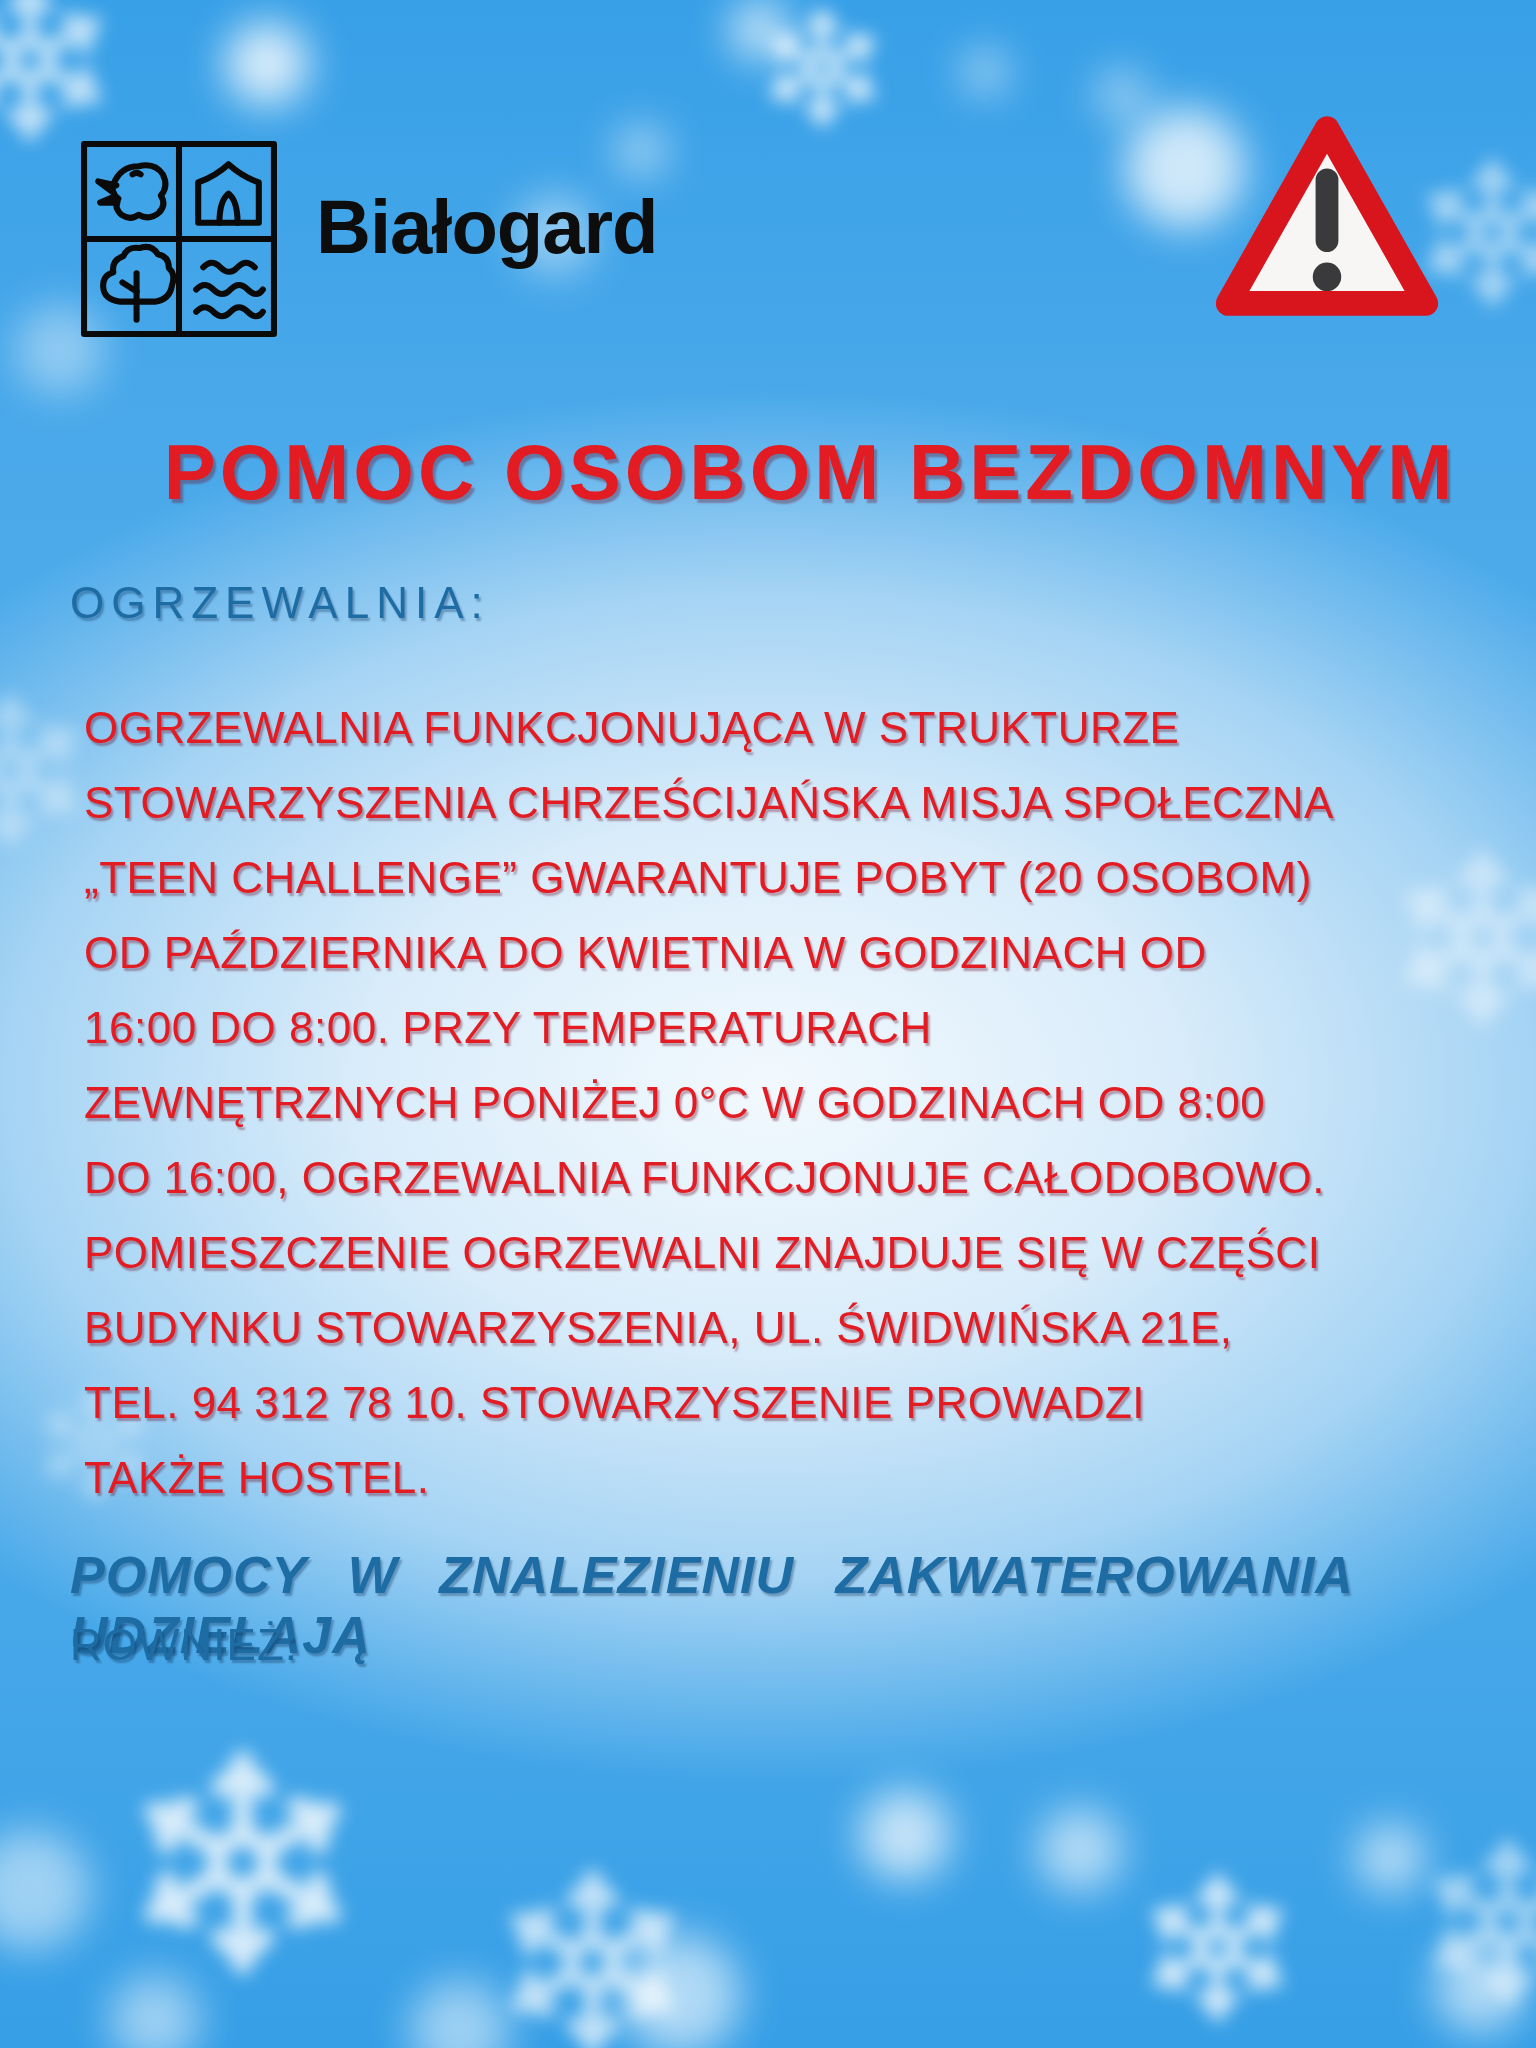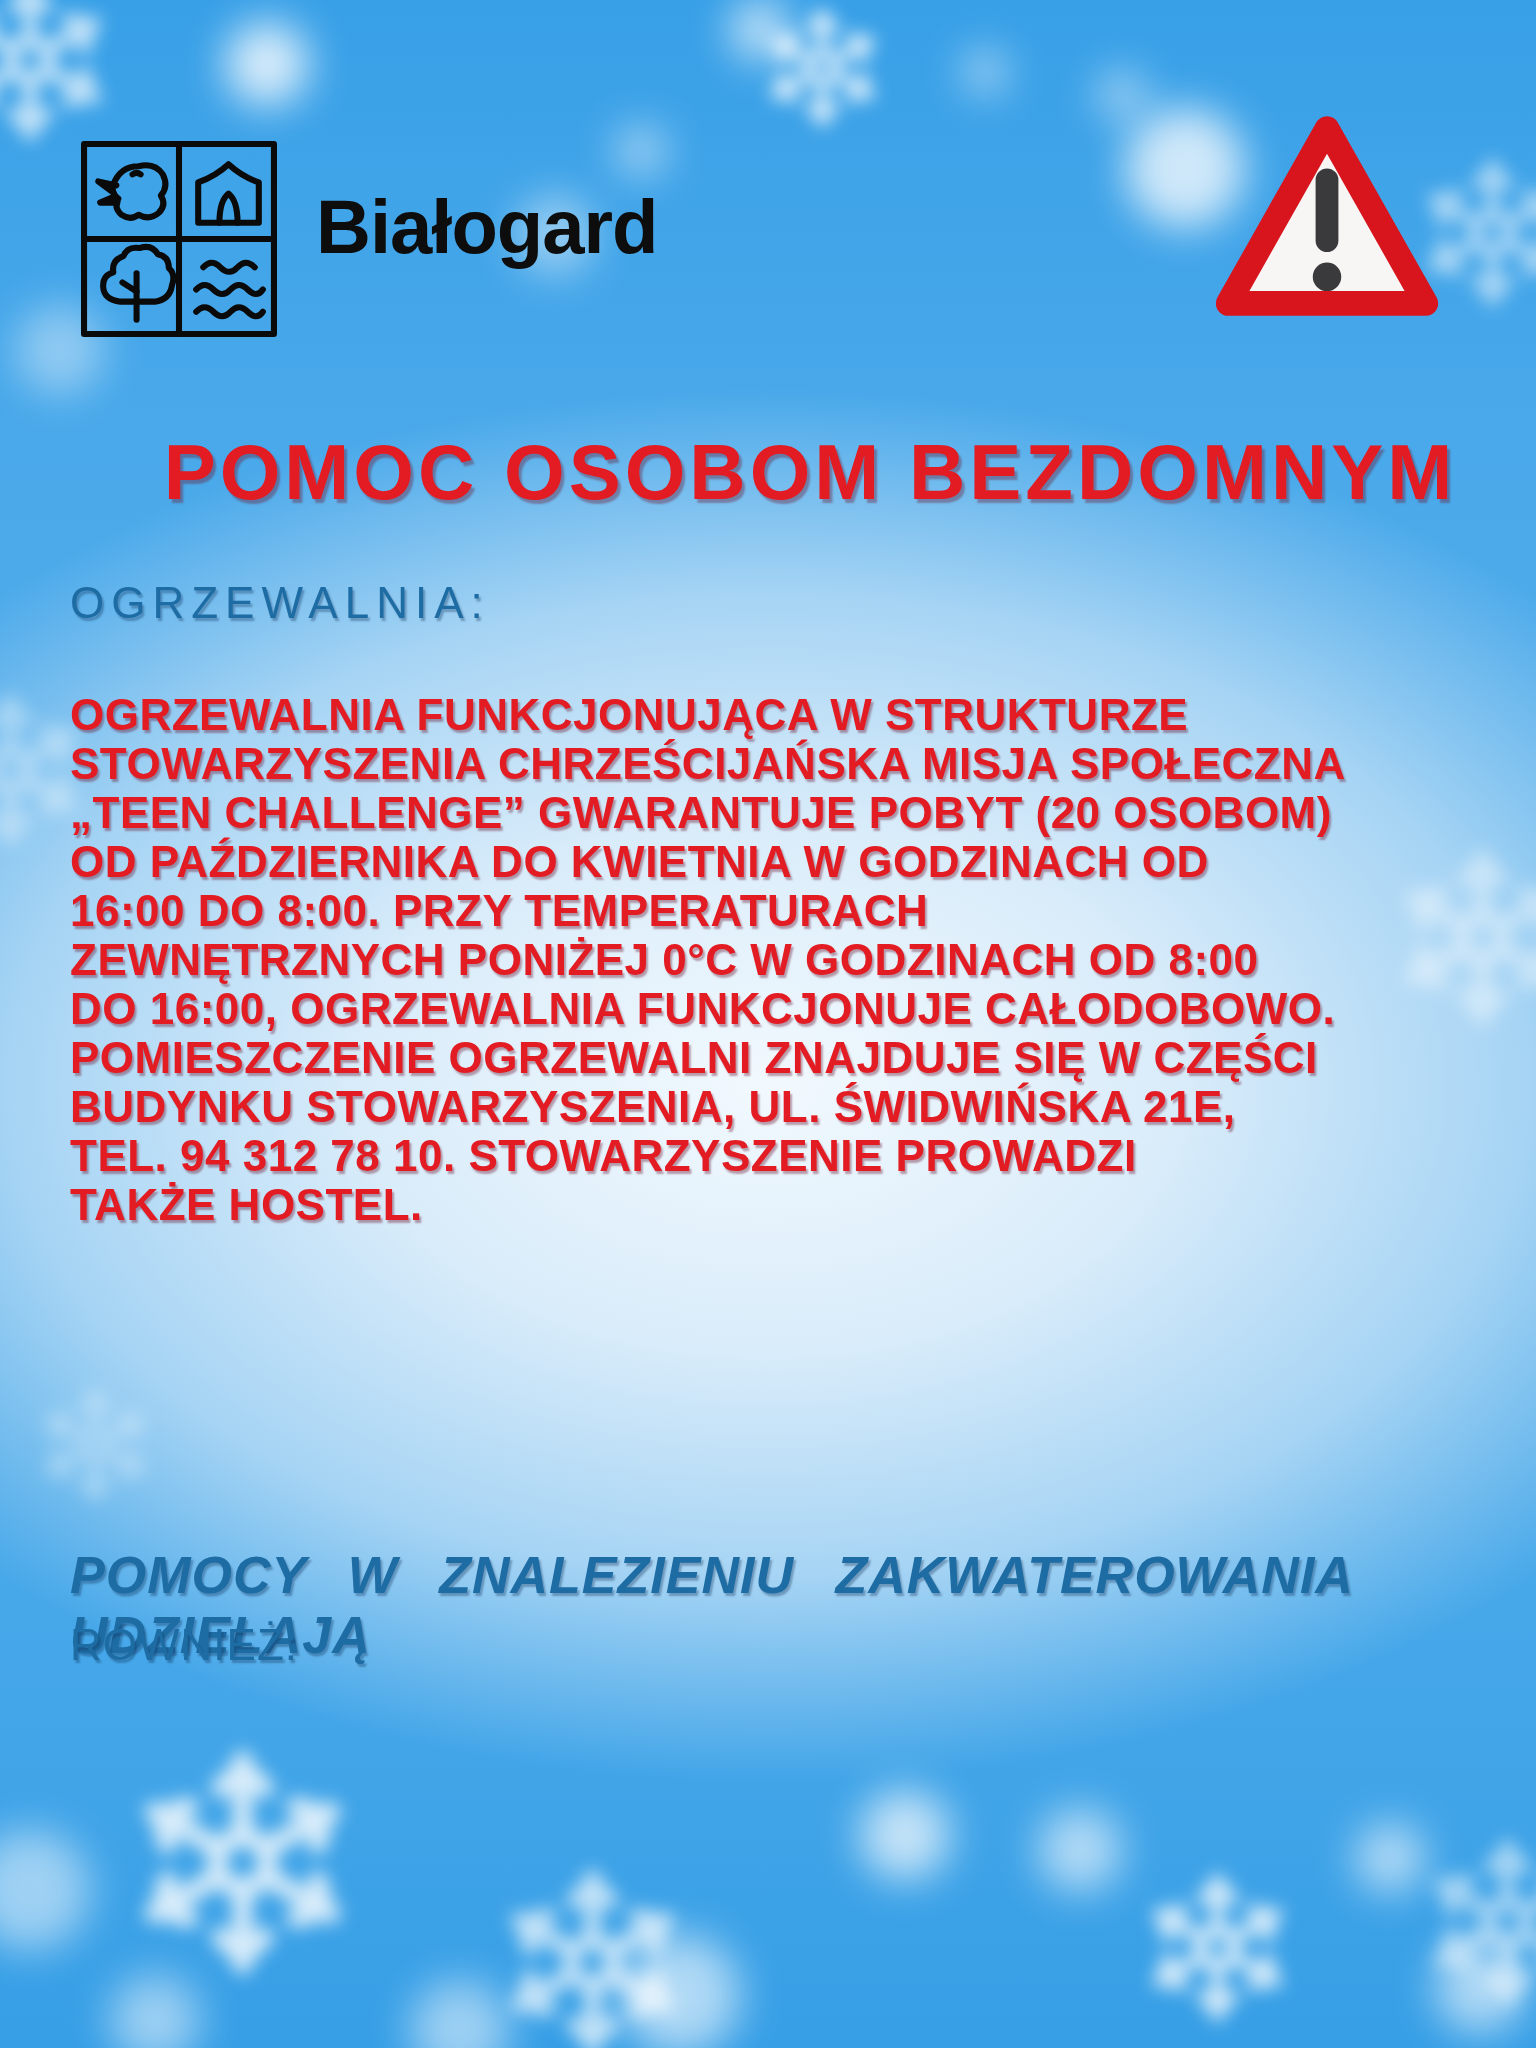--- a/index.html
+++ b/index.html
@@ -39,22 +39,22 @@
     text-shadow:3px 4px 2px rgba(105,20,45,.38);
     padding-left:42px;
   }
   .blue-label{
     position:absolute;left:70px;top:578px;
     font-size:44px;font-weight:400;letter-spacing:7px;
     color:#1e6ca4;
     text-shadow:2px 3px 2px rgba(15,45,85,.35);
   }
   .red-body{
-    position:absolute;left:70px;top:690px;width:1410px;
-    font-size:44px;font-weight:700;line-height:49px;letter-spacing:0.5px;
+    position:absolute;left:84px;top:690px;width:1410px;
+    font-size:44px;font-weight:400;line-height:75px;letter-spacing:0.5px;
     color:#e31b22;white-space:pre-line;
     text-shadow:2px 3px 2px rgba(105,20,45,.4);
   }
   .blue-heading-1{
     position:absolute;left:70px;top:1545px;width:1400px;
     font-size:52px;font-weight:700;word-spacing:26px;letter-spacing:1px;
     color:#1e6ca4;
     text-shadow:2px 3px 2px rgba(15,45,85,.35);
     font-style:italic;
   }

